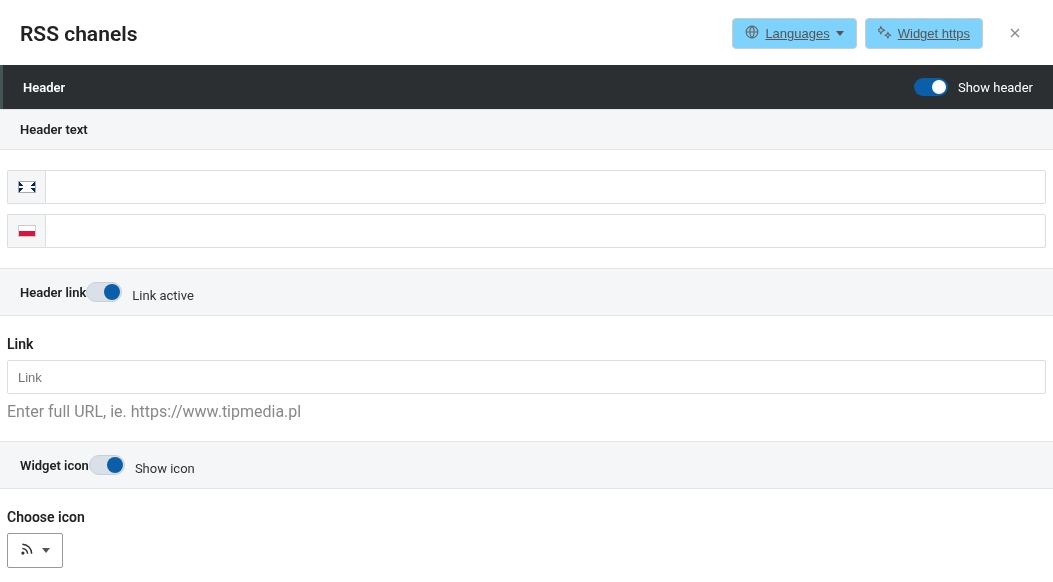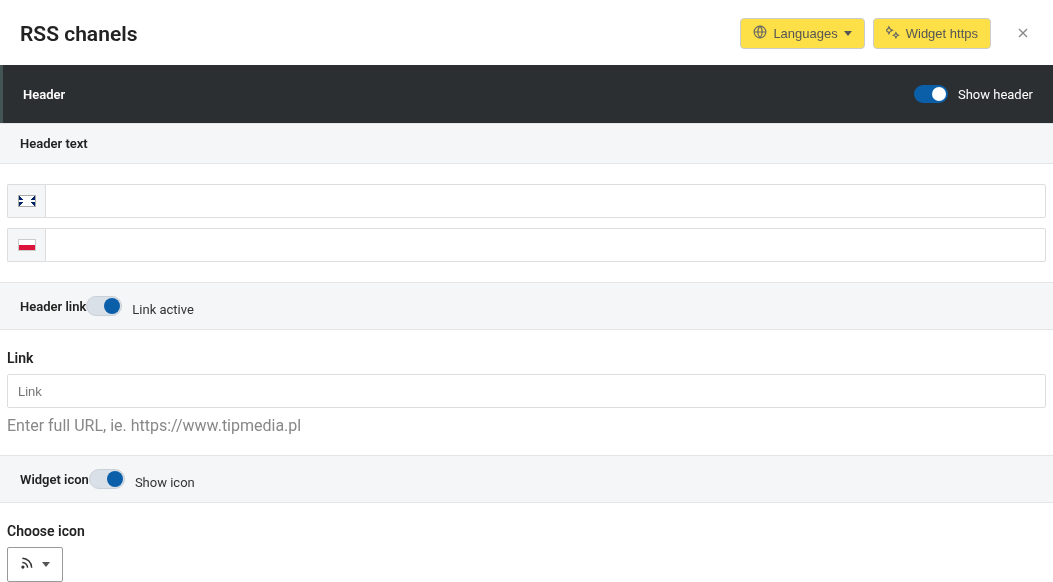--- a/index.html
+++ b/index.html
@@ -18,53 +18,54 @@
     overflow-y: scroll;
   }
   .scroll-area::-webkit-scrollbar { width: 14px; }
   .scroll-area::-webkit-scrollbar-track { background: #f0f0f0; }
   .scroll-area::-webkit-scrollbar-thumb { background: #c0c0c0; border-radius: 2px; }
 
   .top-bar {
     display: flex;
     align-items: center;
     justify-content: space-between;
-    padding: 18px 16px 16px 20px;
+    padding: 18px 24px 16px 20px;
   }
   .page-title {
     font-size: 21px;
     font-weight: 600;
     color: #222;
   }
   .top-actions { display: flex; gap: 8px; align-items: center; }
   .btn-outline {
     display: inline-flex;
     align-items: center;
     gap: 6px;
     padding: 6px 12px;
     border: 1px solid #ccc;
     border-radius: 4px;
-    background: #fde047;
+    background: #7dd3fc;
     color: #555;
     cursor: pointer;
     font-size: 13px;
+    text-decoration: underline;
   }
   .close-x {
     width: 28px; height: 28px;
     display: inline-flex; align-items: center; justify-content: center;
     color: #888; cursor: pointer; font-size: 20px; margin-left: 10px;
   }
 
   .dark-strip {
     background: #2b2f32;
     color: #fff;
     display: flex;
     align-items: center;
     justify-content: space-between;
-    padding: 20px 20px;
+    padding: 13px 20px;
     font-weight: 600;
     border-left: 3px solid #455;
     text-align: center;
   }
   .toggle-wrap { display: inline-flex; align-items: center; gap: 10px; }
   .toggle {
     width: 34px; height: 18px; border-radius: 50px; position: relative; cursor: pointer;
   }
   .toggle.on { background: #0b5ea8; }
   .toggle.on::after {

